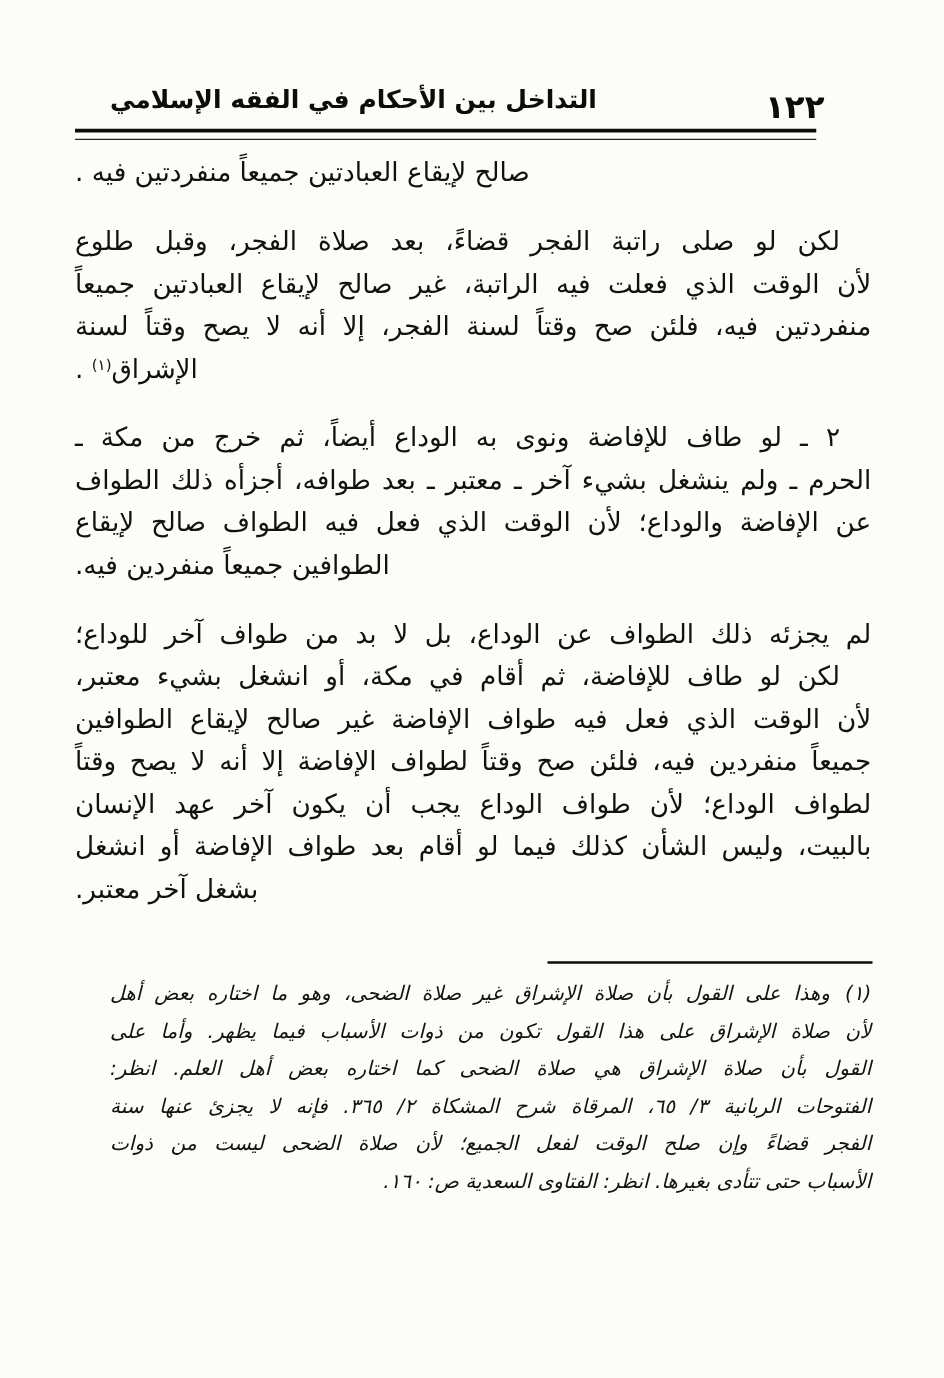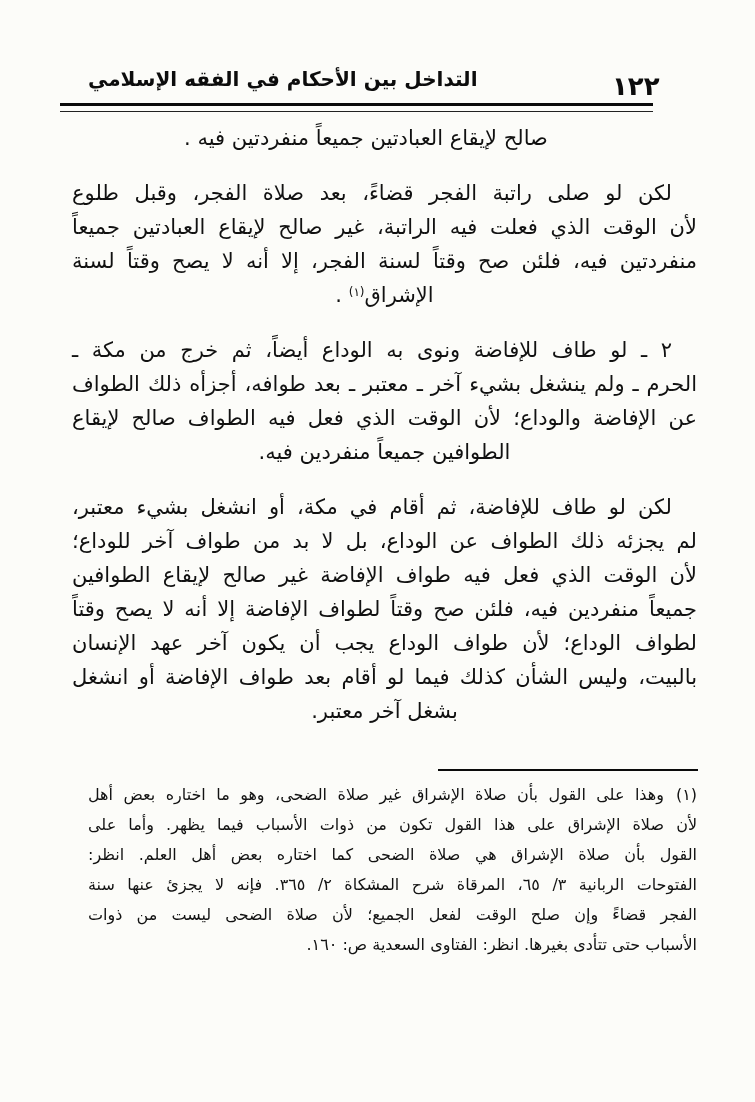--- a/index.html
+++ b/index.html
@@ -34,38 +34,38 @@
     border-top: 3px solid #0b0b0b;
     border-bottom: 1px solid #222;
   }
   
   .bodytext {
     position: absolute; top: 121px; right: 58px; left: 60px;
     font-size: 21px; line-height: 34px;
     color: #111; text-align: right;
   }
   .para { margin: 0; }
-  .para + .para { margin-top: 21px; margin-left: 12px; }
-  .bl { text-align: center; }
+  .para + .para { margin-top: 21px; }
+  .bl { text-align: left; }
   .bl.j { text-align: justify; text-align-last: justify; }
   .bl.ind { text-indent: 25px; }
   .fnref {
     font-size: 12px; line-height: 0;
     vertical-align: 6px;
   }
   
   .fnsep {
     position: absolute; left: 438px; top: 769px;  
     width: 260px; height: 0;
     border-top: 2px solid #0b0b0b;
   }
   .footnote {
     position: absolute; top: 780px; right: 58px; left: 88px;
     font-size: 16px; line-height: 30px;
-    color: #121212; text-align: right;
+    color: #121212; text-align: right; font-style: italic;
   }
   .fl { text-align: justify; text-align-last: justify; }
   .fl.lastline { text-align: left; text-align-last: right; }
   .fnmark { margin-left: 12px; }
 </style>
 </head>
 <body>
 
 <div class="page">
 
@@ -87,22 +87,22 @@
     </div>
 
     <div class="para">
       <div class="bl j ind">٢ ـ لو طاف للإفاضة ونوى به الوداع أيضاً، ثم خرج من مكة ـ</div>
       <div class="bl j">الحرم ـ ولم ينشغل بشيء آخر ـ معتبر ـ بعد طوافه، أجزأه ذلك الطواف</div>
       <div class="bl j">عن الإفاضة والوداع؛ لأن الوقت الذي فعل فيه الطواف صالح لإيقاع</div>
       <div class="bl">الطوافين جميعاً منفردين فيه.</div>
     </div>
 
     <div class="para">
+      <div class="bl j">لم يجزئه ذلك الطواف عن الوداع، بل لا بد من طواف آخر للوداع؛</div>
       <div class="bl j ind">لكن لو طاف للإفاضة، ثم أقام في مكة، أو انشغل بشيء معتبر،</div>
-      <div class="bl j">لم يجزئه ذلك الطواف عن الوداع، بل لا بد من طواف آخر للوداع؛</div>
       <div class="bl j">لأن الوقت الذي فعل فيه طواف الإفاضة غير صالح لإيقاع الطوافين</div>
       <div class="bl j">جميعاً منفردين فيه، فلئن صح وقتاً لطواف الإفاضة إلا أنه لا يصح وقتاً</div>
       <div class="bl j">لطواف الوداع؛ لأن طواف الوداع يجب أن يكون آخر عهد الإنسان</div>
       <div class="bl j">بالبيت، وليس الشأن كذلك فيما لو أقام بعد طواف الإفاضة أو انشغل</div>
       <div class="bl">بشغل آخر معتبر.</div>
     </div>
 
   </div>
 
   <div class="fnsep"></div>

